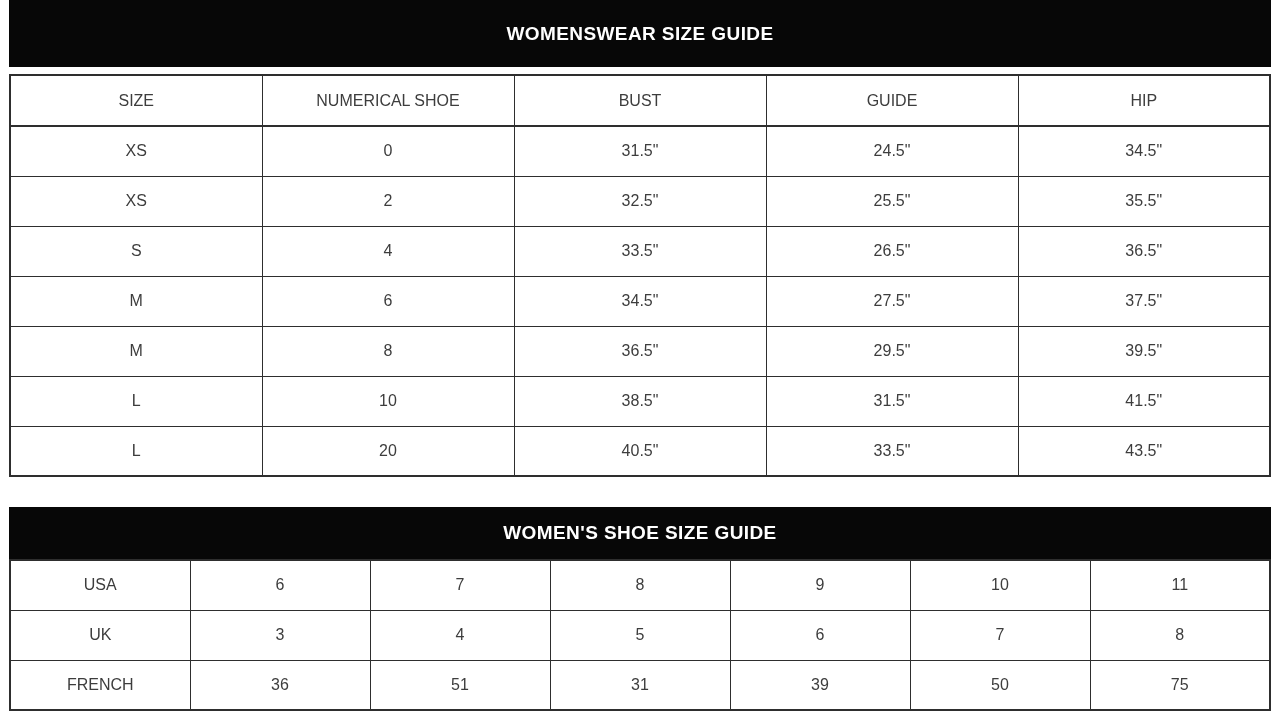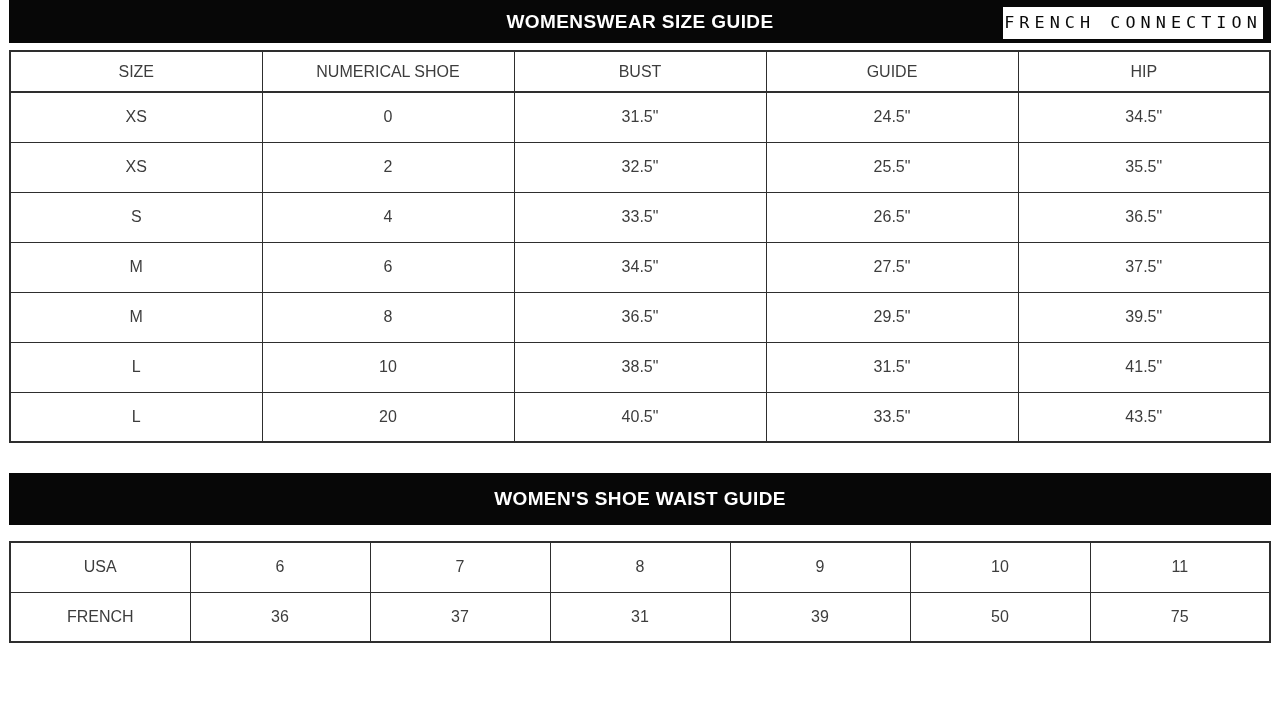--- a/index.html
+++ b/index.html
@@ -8,21 +8,21 @@
     width: 1280px; height: 720px;
     background: var(--page-bg, #ffffff);
     font-family: "Liberation Sans", sans-serif;
     overflow: hidden;
   }
   .page { width: 1280px; height: 720px; padding: 0 9px; }
 
   
   .bar {
     position: relative;
-    height: 43px;
+    height: 67px;
     background: var(--bar-bg, #070707);
     display: flex; align-items: center; justify-content: center;
   }
   .bar-title {
     color: var(--bar-text, #ffffff);
     font-size: 19px;
     font-weight: 600;
     letter-spacing: 0.4px;
     white-space: nowrap;
   }
@@ -55,39 +55,36 @@
   .size-table th, .size-table td {
     border: 1.5px solid var(--line, #2e2e2e);
     text-align: center;
     vertical-align: middle;
     color: var(--cell-text, #3d3d3d);
     font-size: 16px;
     font-weight: 400;
     padding: 0;
   }
   .ww { margin-top: 7px; }
-  .ww thead th { height: 41px; border-bottom-width: 2.5px; }
+  .ww thead th { height: 51px; border-bottom-width: 2.5px; }
   .ww tbody td { height: 50px; margin-top: 48px; }
 
   .bar-shoe { margin-top: 30px; height: 52px; }
 
-  .shoe { margin-top: 16px; }
+  .shoe { margin-top: 0; }
   .shoe th, .shoe td { height: 50px; }
   .shoe th.row-label { width: 180px; }
 </style>
 </head>
 <body>
 
 <div class="page">
 
   <header class="bar">
     <span class="bar-title">WOMENSWEAR SIZE GUIDE</span>
-    <span class="brand-box">
-      <span class="brand-text">FRENCH CONNECTION</span>
-    </span>
   </header>
 
   <table class="size-table ww">
     <thead>
       <tr id="ww-head">
           <th>SIZE</th>
           <th>NUMERICAL SHOE</th>
           <th>BUST</th>
           <th>GUIDE</th>
           <th>HIP</th>
@@ -140,38 +137,47 @@
           <td>L</td>
           <td>20</td>
           <td>40.5"</td>
           <td>33.5"</td>
           <td>43.5"</td>
         </tr>
       </tbody>
   </table>
 
   <header class="bar bar-shoe">
-    <span class="bar-title">WOMEN'S SHOE WAIST GUIDE</span>
+    <span class="bar-title">WOMEN'S SHOE SIZE GUIDE</span>
   </header>
 
   <table class="size-table shoe">
     <tbody id="shoe-body">
         <tr>
           <th class="row-label">USA</th>
           <td>6</td>
           <td>7</td>
           <td>8</td>
           <td>9</td>
           <td>10</td>
           <td>11</td>
         </tr>
         <tr>
+          <th class="row-label">UK</th>
+          <td>3</td>
+          <td>4</td>
+          <td>5</td>
+          <td>6</td>
+          <td>7</td>
+          <td>8</td>
+        </tr>
+        <tr>
           <th class="row-label">FRENCH</th>
           <td>36</td>
-          <td>37</td>
+          <td>51</td>
           <td>31</td>
           <td>39</td>
           <td>50</td>
           <td>75</td>
         </tr>
       </tbody>
   </table>
 
 </div>
 

